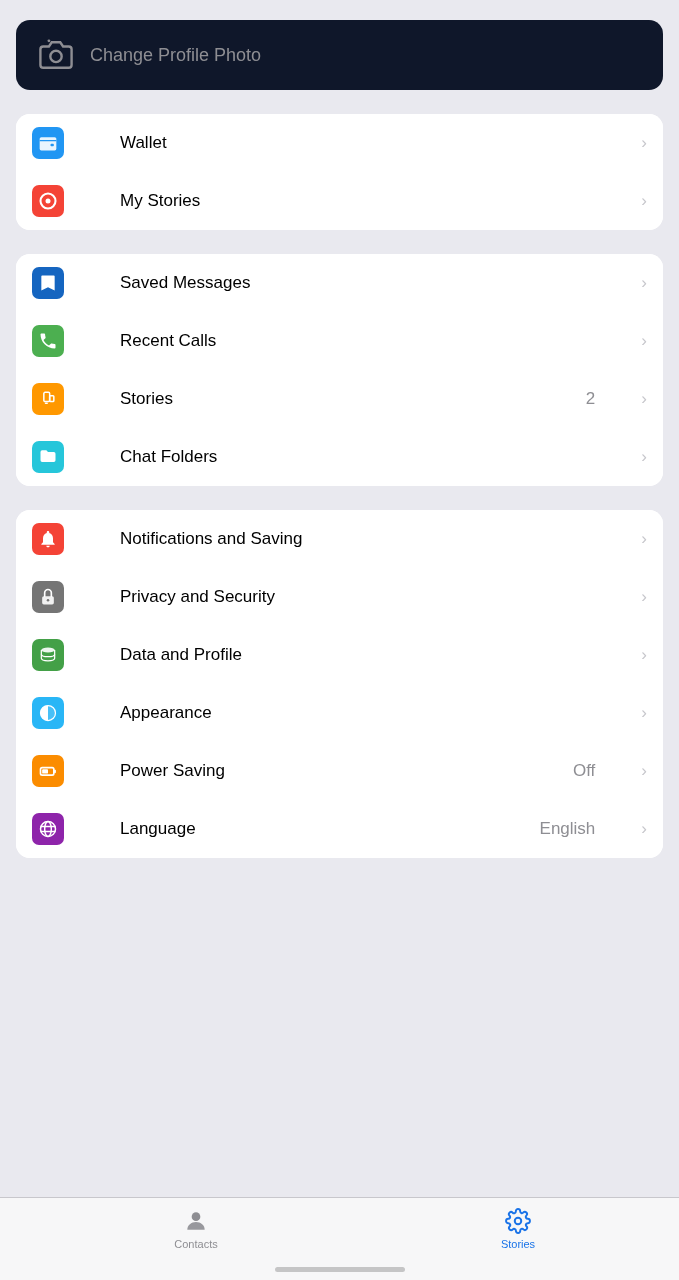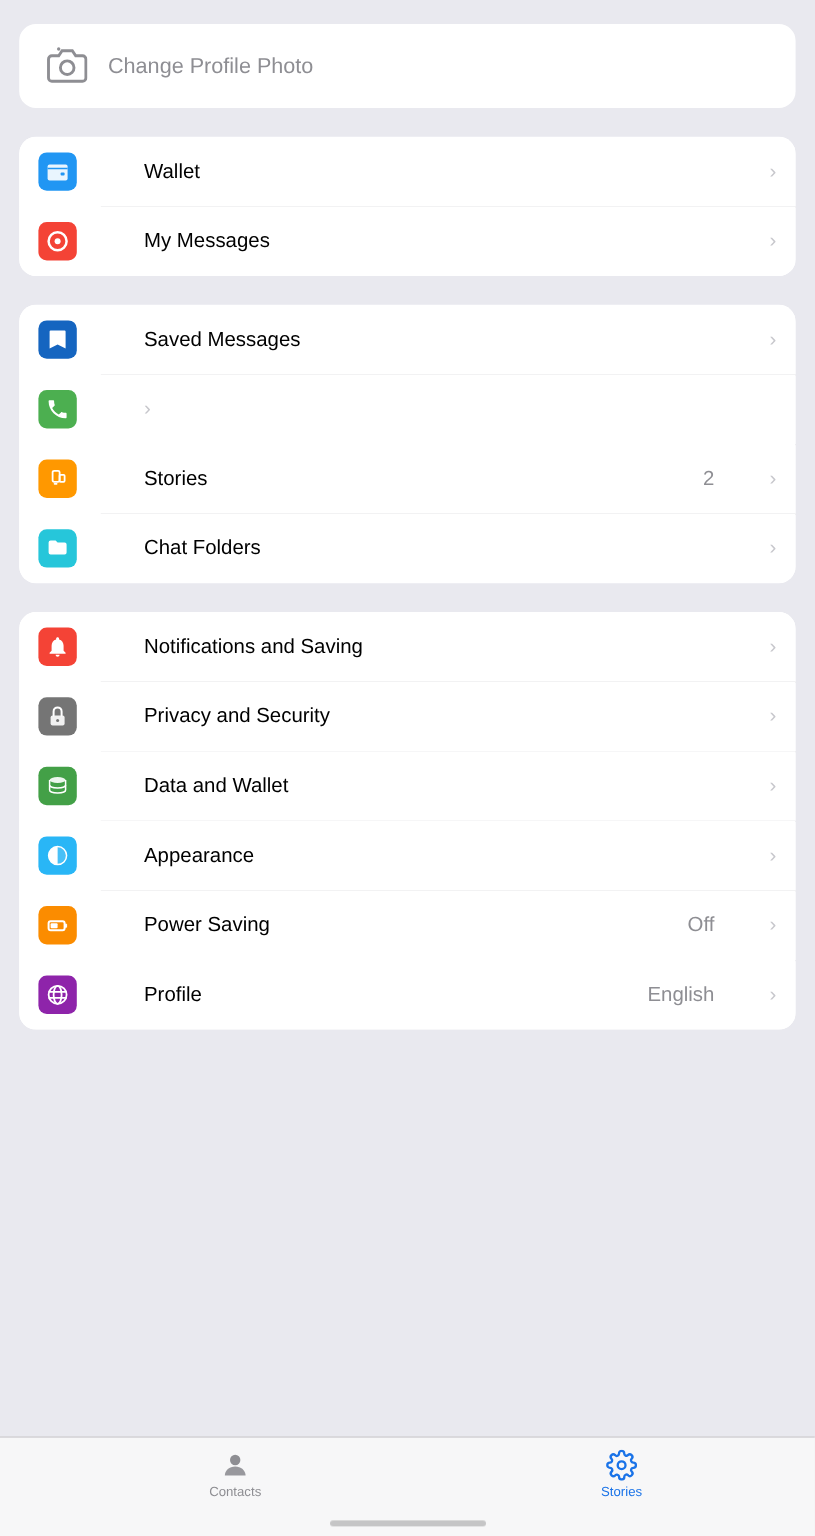--- a/index.html
+++ b/index.html
@@ -78,21 +78,21 @@
     }
 
     .chevron {
       color: #c7c7cc;
       font-size: 17px;
       font-weight: 500;
     }
 
     
     .profile-photo-card {
-      background: #ffffff;
+      background: #0f172a;
       border-radius: 14px;
       display: flex;
       align-items: center;
       padding: 0 20px;
       height: 70px;
       cursor: pointer;
     }
 
     .profile-photo-icon {
       width: 40px;
@@ -221,21 +221,21 @@
     </div>
 
     <div class="menu-item">
       <div class="menu-item-icon bg-red">
 
         <svg viewBox="0 0 24 24" xmlns="http://www.w3.org/2000/svg">
           <circle cx="12" cy="12" r="9" stroke="white" stroke-width="2.5" fill="none"></circle>
           <circle cx="12" cy="12" r="3" fill="white"></circle>
         </svg>
       </div>
-      <span class="menu-item-label">My Messages</span>
+      <span class="menu-item-label">My Stories</span>
       <span class="chevron">›</span>
     </div>
   </div>
 
   <div class="card">
 
     <div class="menu-item">
       <div class="menu-item-icon bg-blue-dark">
         <svg viewBox="0 0 24 24" xmlns="http://www.w3.org/2000/svg">
           <path d="M5 3h14a1 1 0 0 1 1 1v17l-8-4-8 4V4a1 1 0 0 1 1-1z" fill="white"></path>
@@ -244,20 +244,21 @@
       <span class="menu-item-label">Saved Messages</span>
       <span class="chevron">›</span>
     </div>
 
     <div class="menu-item">
       <div class="menu-item-icon bg-green">
         <svg viewBox="0 0 24 24" xmlns="http://www.w3.org/2000/svg">
           <path d="M6.6 10.8c1.4 2.8 3.8 5.1 6.6 6.6l2.2-2.2c.3-.3.7-.4 1-.2 1.1.4 2.3.6 3.6.6.6 0 1 .4 1 1V20c0 .6-.4 1-1 1C10.6 21 3 13.4 3 4c0-.6.4-1 1-1h3.5c.6 0 1 .4 1 1 0 1.3.2 2.5.6 3.6.1.3 0 .7-.2 1L6.6 10.8z" fill="white"></path>
         </svg>
       </div>
+      <span class="menu-item-label">Recent Calls</span>
       <span class="chevron">›</span>
     </div>
 
     <div class="menu-item">
       <div class="menu-item-icon bg-orange">
         <svg viewBox="0 0 24 24" xmlns="http://www.w3.org/2000/svg">
           <rect x="7" y="4" width="7" height="11" rx="1.5" stroke="white" stroke-width="1.8" fill="none"></rect>
           <rect x="14" y="8" width="5" height="7" rx="1" stroke="white" stroke-width="1.8" fill="none"></rect>
           <line x1="9" y1="17" x2="11" y2="17" stroke="white" stroke-width="1.8" stroke-linecap="round"></line>
         </svg>
@@ -303,21 +304,21 @@
     </div>
 
     <div class="menu-item">
       <div class="menu-item-icon bg-green-data">
         <svg viewBox="0 0 24 24" xmlns="http://www.w3.org/2000/svg">
           <ellipse cx="12" cy="6" rx="8" ry="3" fill="white" opacity="0.9"></ellipse>
           <path d="M4 6v5c0 1.66 3.58 3 8 3s8-1.34 8-3V6" stroke="white" stroke-width="1.5" fill="none"></path>
           <path d="M4 11v5c0 1.66 3.58 3 8 3s8-1.34 8-3v-5" stroke="white" stroke-width="1.5" fill="none"></path>
         </svg>
       </div>
-      <span class="menu-item-label">Data and Wallet</span>
+      <span class="menu-item-label">Data and Profile</span>
       <span class="chevron">›</span>
     </div>
 
     <div class="menu-item">
       <div class="menu-item-icon bg-blue-appear">
         <svg viewBox="0 0 24 24" xmlns="http://www.w3.org/2000/svg">
           <circle cx="12" cy="12" r="9" fill="white" opacity="0.15"></circle>
           <path d="M12 3C7.03 3 3 7.03 3 12s4.03 9 9 9V3z" fill="white"></path>
           <circle cx="12" cy="12" r="9" stroke="white" stroke-width="1.5" fill="none"></circle>
         </svg>
@@ -341,21 +342,21 @@
 
     <div class="menu-item">
       <div class="menu-item-icon bg-purple">
         <svg viewBox="0 0 24 24" xmlns="http://www.w3.org/2000/svg">
           <circle cx="12" cy="12" r="9" stroke="white" stroke-width="1.8" fill="none"></circle>
           <ellipse cx="12" cy="12" rx="4" ry="9" stroke="white" stroke-width="1.8" fill="none"></ellipse>
           <line x1="3" y1="9" x2="21" y2="9" stroke="white" stroke-width="1.8"></line>
           <line x1="3" y1="15" x2="21" y2="15" stroke="white" stroke-width="1.8"></line>
         </svg>
       </div>
-      <span class="menu-item-label">Profile</span>
+      <span class="menu-item-label">Language</span>
       <span class="menu-item-value">English</span>
       <span class="chevron">›</span>
     </div>
   </div>
 </div>
 
 <div class="tab-bar">
   <div class="tab-item">
     <div class="tab-icon">
       <svg width="26" height="26" viewBox="0 0 24 24" fill="currentColor">

